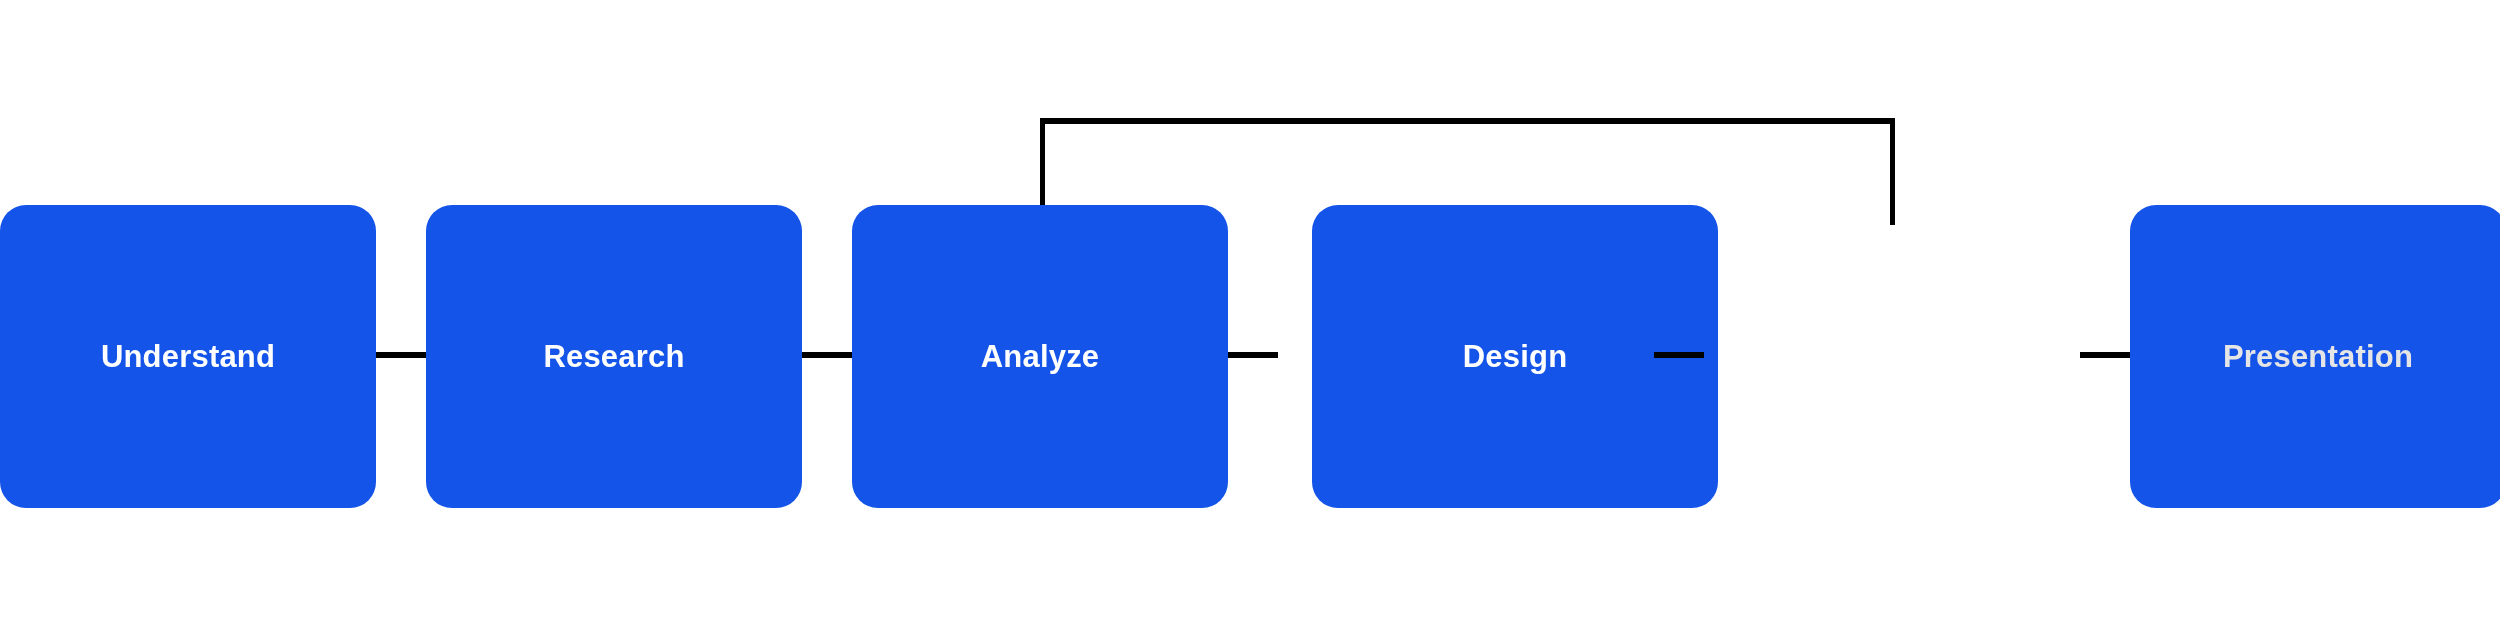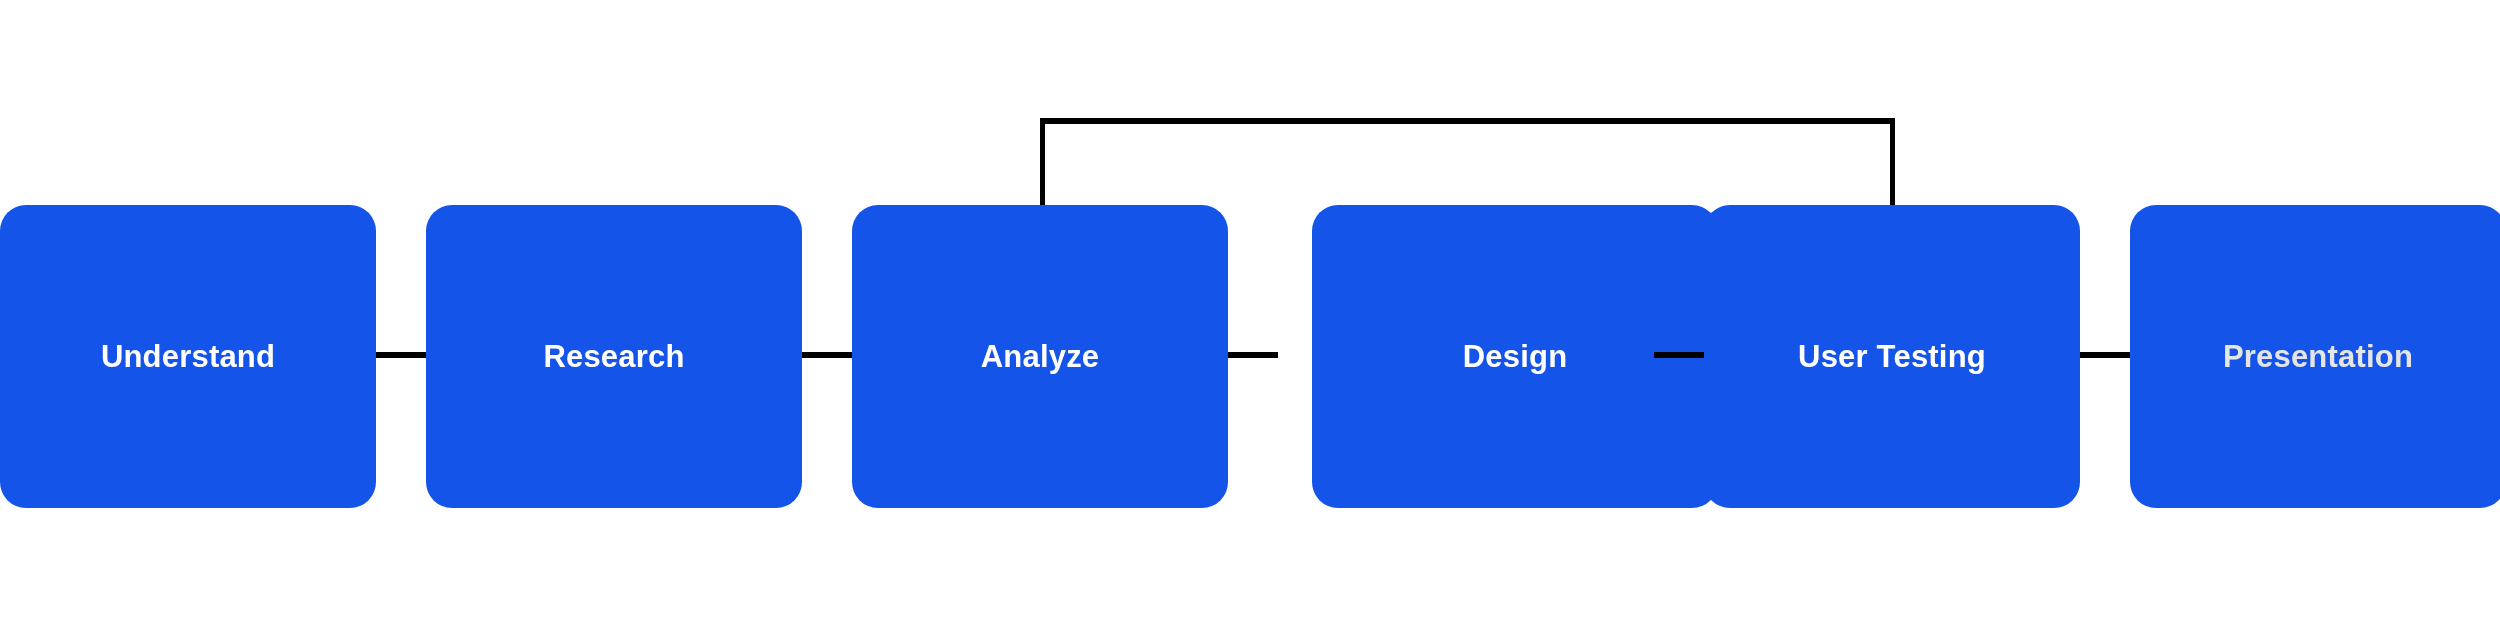--- a/index.html
+++ b/index.html
@@ -87,20 +87,17 @@
   </div>
   <div class="step-box" style="left: 0px; top: 205px; width: 376px; height: 303px; background: rgb(21, 84, 232);">
     <span class="step-label" style="color: rgb(255, 255, 255);">Understand</span>
   </div>
   <div class="step-box" style="left: 852px; top: 205px; width: 376px; height: 303px; background: rgb(21, 84, 232);">
     <span class="step-label" style="color: rgb(255, 255, 255);">Analyze</span>
   </div>
   <div class="step-box" style="left: 1278px; top: 205px; width: 406px; height: 303px; background: rgb(21, 84, 232); margin-left: 34px;">
     <span class="step-label" style="color: rgb(255, 255, 255);">Design</span>
   </div>
-  <div class="step-box" style="left: 1704px; top: 205px; width: 376px; height: 303px; background: rgb(21, 84, 232);">
-    <span class="step-label" style="color: rgb(255, 255, 255);">User Testing</span>
-  </div>
   <div class="step-box" style="left: 2130px; top: 205px; width: 376px; height: 303px; background: rgb(21, 84, 232);">
     <span class="step-label" style="color: #e5e5e5;">Presentation</span>
   </div>
 
 </div>
 
 </body></html>

